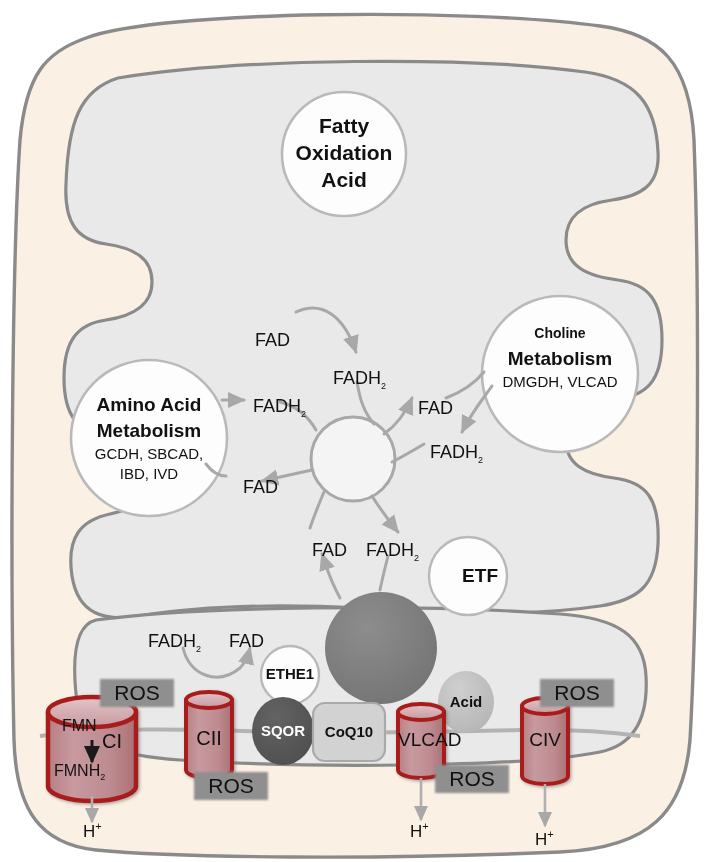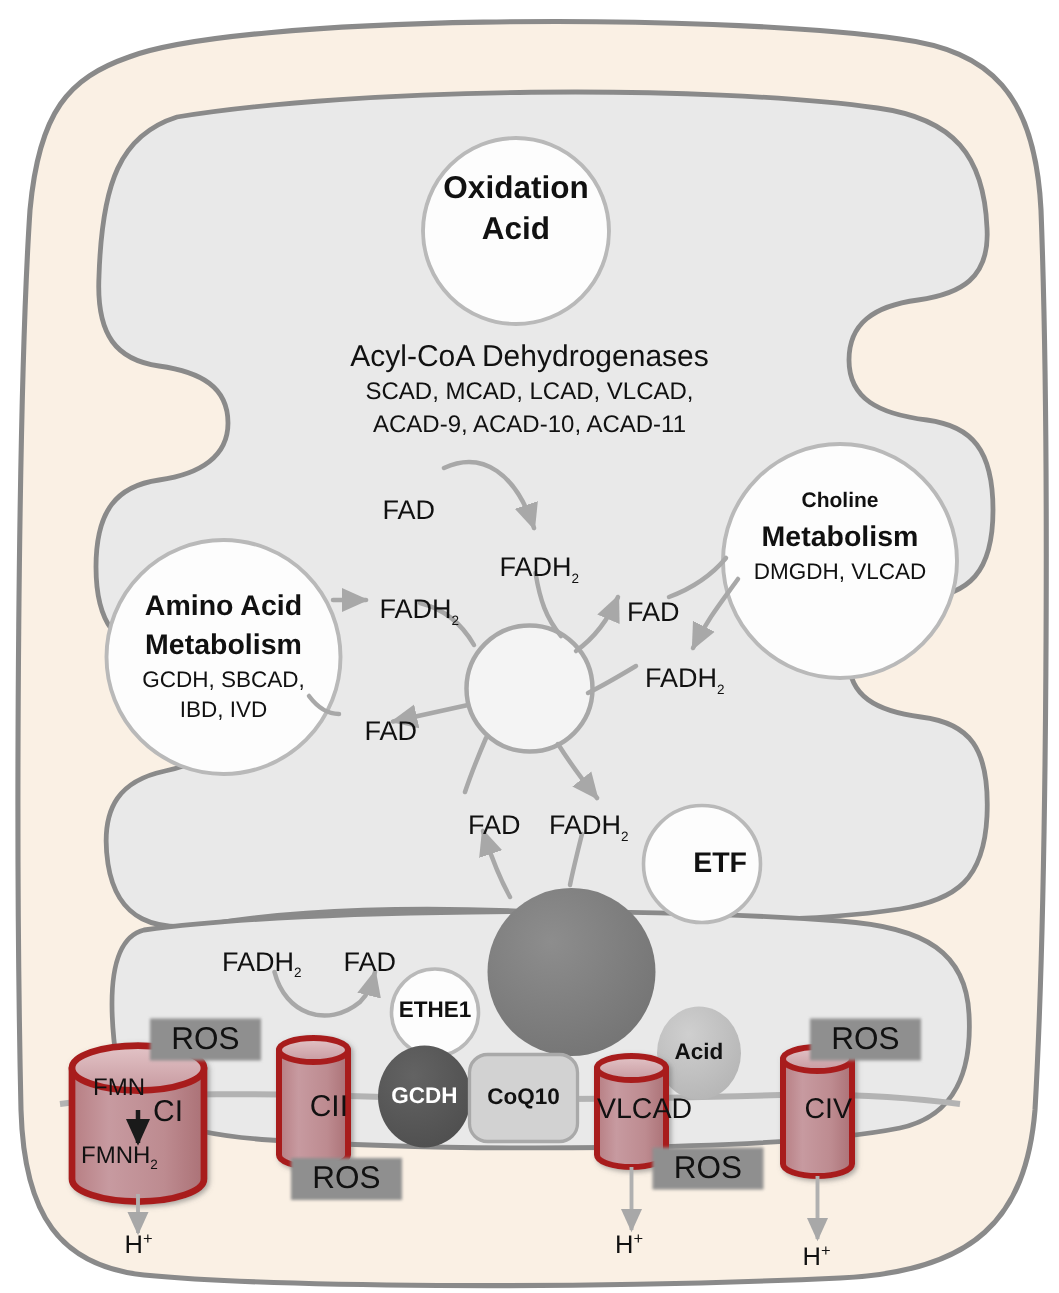--- a/index.html
+++ b/index.html
@@ -181,29 +181,25 @@
 
     <g filter="url(#rosblur)">
       <rect x="100" y="679" width="74" height="28" fill="#8f8f8f"></rect>
       <rect x="194" y="772" width="74" height="28" fill="#8f8f8f"></rect>
       <rect x="435" y="765" width="74" height="28" fill="#8f8f8f"></rect>
       <rect x="540" y="679" width="74" height="28" fill="#8f8f8f"></rect>
     </g>
   </svg>
 
   <div class="lbl" style="left:284px;top:112px;width:120px;text-align:center;font-weight:bold;font-size:21px;line-height:27px;">
+    <div>Fatty</div>
     <div>Oxidation</div>
     <div>Acid</div>
   </div>
 
-  <div class="lbl" style="left:173px;top:226px;width:360px;text-align:center;">
-    <div style="font-size:20px;line-height:25px;">Acyl-CoA Dehydrogenases</div>
-    <div style="font-size:16px;line-height:22px;">SCAD, MCAD, LCAD, VLCAD,</div>
-    <div style="font-size:16px;line-height:22px;">ACAD-9, ACAD-10, ACAD-11</div>
-  </div>
 
   <div class="lbl" style="left:69px;top:392px;width:160px;text-align:center;">
     <div style="font-weight:bold;font-size:19px;line-height:26px;">Amino Acid</div>
     <div style="font-weight:bold;font-size:19px;line-height:26px;">Metabolism</div>
     <div style="font-size:15px;line-height:20px;">GCDH, SBCAD,</div>
     <div style="font-size:15px;line-height:20px;">IBD, IVD</div>
   </div>
 
   <div class="lbl" style="left:480px;top:320px;width:160px;text-align:center;">
     <div style="font-weight:bold;font-size:14px;line-height:26px;">Choline</div>
@@ -219,28 +215,28 @@
       <div class="lbl" style="left: 418px; top: 398px; font-size: 18px;"><span>FAD</span></div>
       <div class="lbl" style="left: 430px; top: 442px; font-size: 18px;"><span>FADH</span><span class="sub">2</span></div>
       <div class="lbl" style="left: 312px; top: 540px; font-size: 18px;"><span>FAD</span></div>
       <div class="lbl" style="left: 366px; top: 540px; font-size: 18px;"><span>FADH</span><span class="sub">2</span></div>
       <div class="lbl" style="left: 148px; top: 631px; font-size: 18px;"><span>FADH</span><span class="sub">2</span></div>
       <div class="lbl" style="left: 229px; top: 631px; font-size: 18px;"><span>FAD</span></div>
     </div>
 
   <div class="lbl" style="left:438px;top:565px;width:60px;text-align:right;font-weight:bold;font-size:19px;">ETF</div>
   <div class="lbl" style="left:260px;top:665px;width:60px;text-align:center;font-weight:bold;font-size:15px;">ETHE1</div>
-  <div class="lbl" style="left:251px;top:722px;width:64px;text-align:center;font-weight:bold;font-size:15px;color:#fff;">GCDH</div>
+  <div class="lbl" style="left:251px;top:722px;width:64px;text-align:center;font-weight:bold;font-size:15px;color:#fff;">SQOR</div>
   <div class="lbl" style="left:313px;top:723px;width:72px;text-align:center;font-weight:bold;font-size:15px;">CoQ10</div>
   <div class="lbl" style="left:438px;top:693px;width:56px;text-align:center;font-weight:bold;font-size:15px;">Acid</div>
 
   <div class="lbl" style="left:102px;top:730px;font-size:20px;">CI</div>
-  <div class="lbl" style="left:186px;top:727px;width:46px;text-align:right;font-size:20px;">CII</div>
+  <div class="lbl" style="left:186px;top:727px;width:46px;text-align:center;font-size:20px;">CII</div>
   <div class="lbl" style="left:398px;top:729px;width:46px;text-align:center;font-size:19px;">VLCAD</div>
-  <div class="lbl" style="left:522px;top:729px;width:46px;text-align:right;font-size:19px;">CIV</div>
+  <div class="lbl" style="left:522px;top:729px;width:46px;text-align:center;font-size:19px;">CIV</div>
 
   <div class="lbl" style="left:62px;top:717px;font-size:16px;">FMN</div>
   <div class="lbl" style="left:54px;top:762px;font-size:16px;">
     <span>FMNH</span><span class="sub">2</span>
   </div>
 
   <div id="ros-layer">
       <div class="lbl" style="left: 100px; top: 680px; width: 74px; text-align: center; font-size: 21px; line-height: 26px;">ROS</div>
       <div class="lbl" style="left: 194px; top: 773px; width: 74px; text-align: center; font-size: 21px; line-height: 26px;">ROS</div>
       <div class="lbl" style="left: 435px; top: 766px; width: 74px; text-align: center; font-size: 21px; line-height: 26px;">ROS</div>

